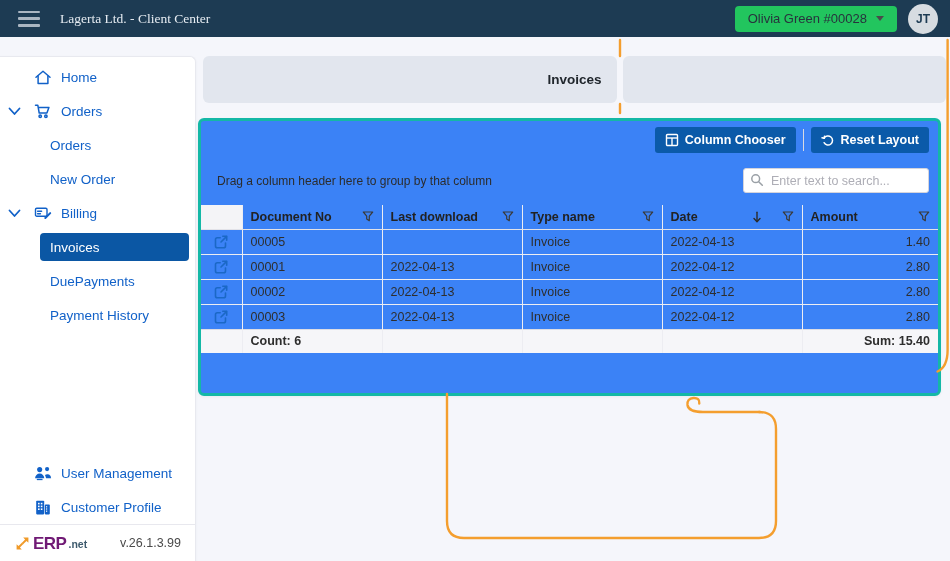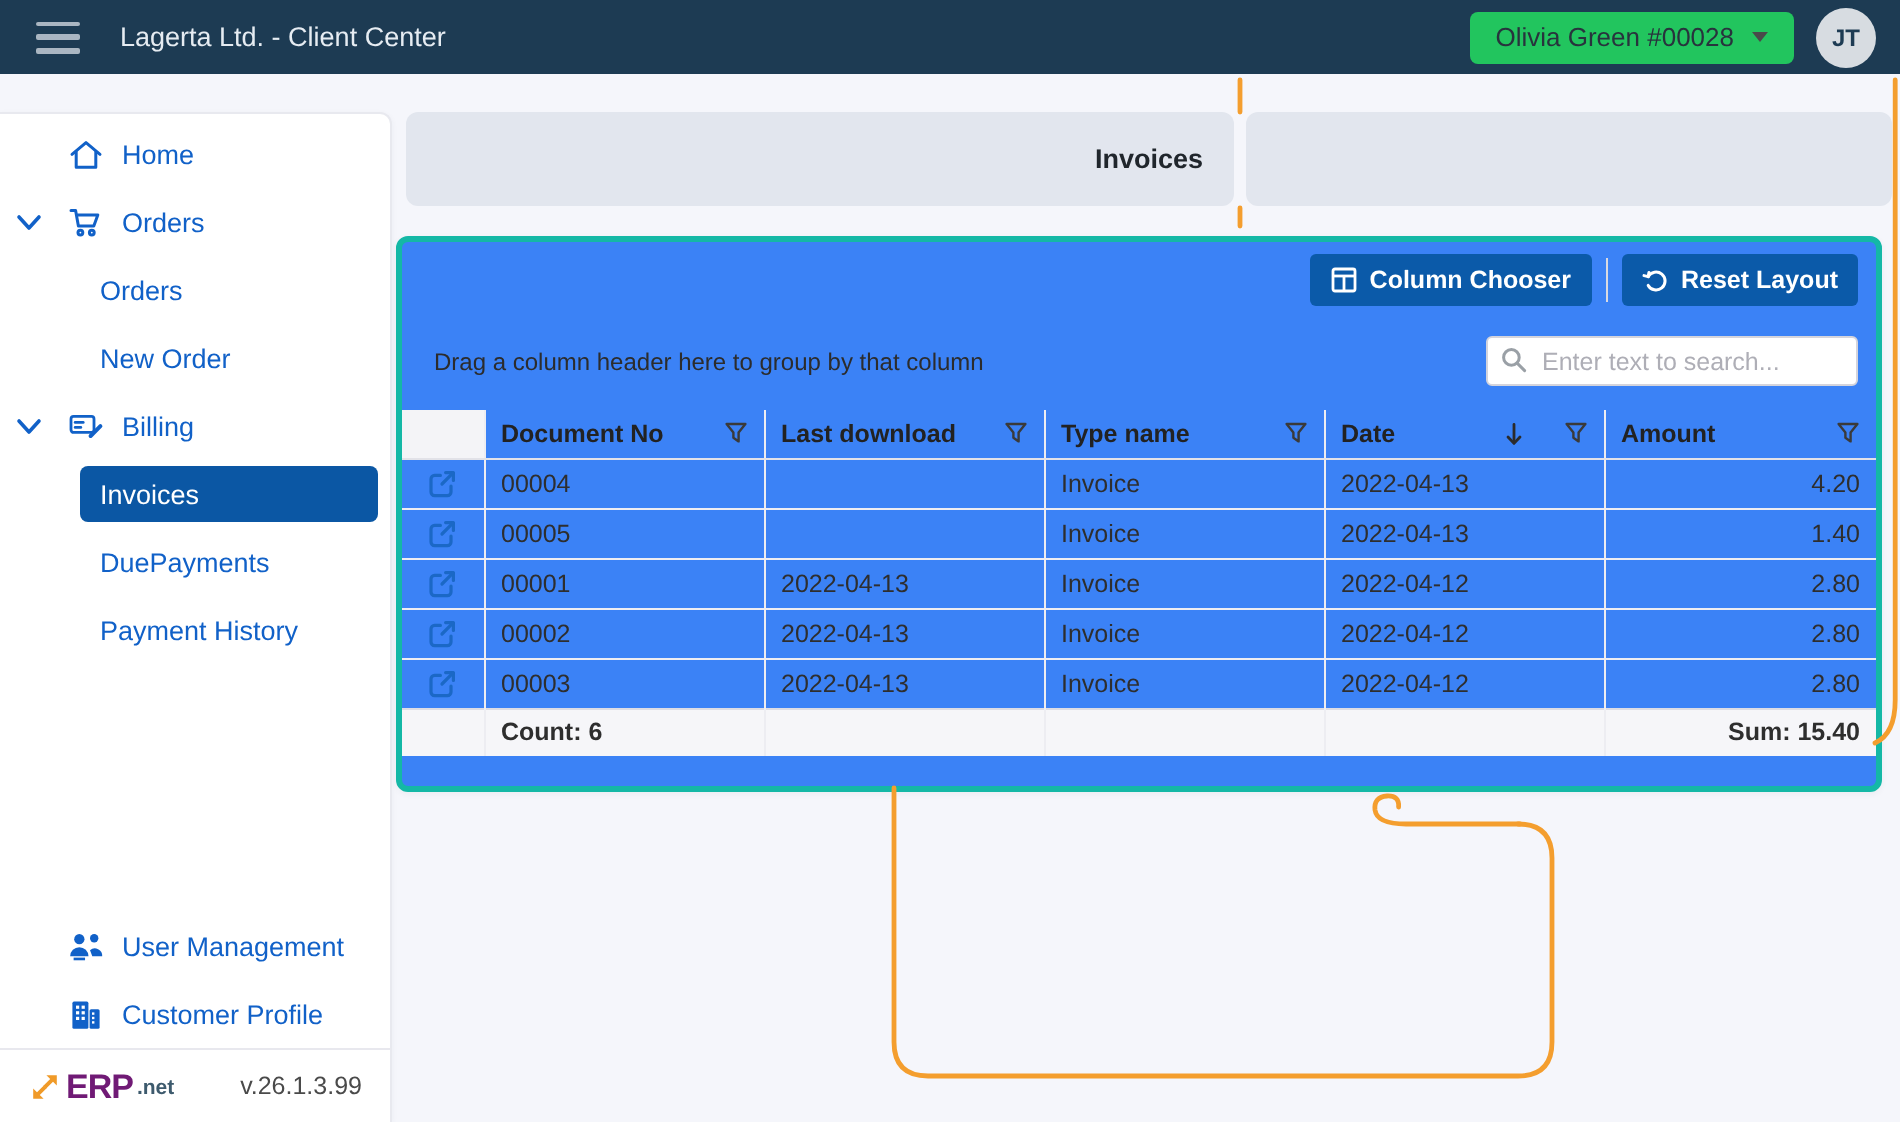--- a/index.html
+++ b/index.html
@@ -6,21 +6,21 @@
   body{
     width:950px;height:561px;position:relative;overflow:hidden;
     font-family:"Liberation Sans","DejaVu Sans",sans-serif;
     background:var(--page-bg,#f5f6fb);
   }
   
   .navbar{position:absolute;top:0;left:0;right:0;height:37px;background:var(--navbar-bg,#1d3b53);
     display:flex;align-items:center;padding:0 12px;box-sizing:border-box;z-index:5;}
   .hamburger{width:22px;height:16px;display:flex;flex-direction:column;justify-content:space-between;margin:0 6px;cursor:pointer;}
   .hamburger span{height:2.5px;background:#aab6c2;border-radius:1px;}
-  .nav-title{color:#e6ecf2;font-size:13.5px;margin-left:14px;}
+  .nav-title{color:#e6ecf2;font-size:13.5px;margin-left:14px;font-family:Liberation Serif, serif;}
   .nav-right{margin-left:auto;display:flex;align-items:center;gap:11px;}
   .user-btn{background:#22c55e;border:none;border-radius:4px;height:26px;padding:0 13px;font-size:13px;
     color:#28333d;display:flex;align-items:center;gap:9px;font-family:inherit;cursor:pointer;}
   .caret-down{width:0;height:0;border-left:4px solid transparent;border-right:4px solid transparent;border-top:5px solid #4a4a4a;}
   .avatar{width:30px;height:30px;border-radius:50%;background:#d7dce1;color:#1d3b53;font-size:12px;font-weight:bold;
     display:flex;align-items:center;justify-content:center;cursor:pointer;}
   
   .sidebar{position:absolute;top:56px;left:0;bottom:0;width:196px;background:#fff;
     border-top:1px solid #e8e9ef;border-right:1px solid #e8e9ef;border-radius:0 6px 0 0;
     box-shadow:0 1px 3px rgba(40,50,80,.05);box-sizing:border-box;z-index:4;}
@@ -329,92 +329,74 @@
             <span class="linkcell">
               <svg width="16" height="16" viewBox="0 0 16 16">
                 <g fill="none" stroke="#1b68c6" stroke-width="1.6" stroke-linecap="round" stroke-linejoin="round">
                   <path d="M12.5 9 V12 a1.8 1.8 0 0 1 -1.8 1.8 H4.3 A1.8 1.8 0 0 1 2.5 12 V5.5 A1.8 1.8 0 0 1 4.3 3.7 H7.2"></path>
                   <path d="M9.8 2.3 h3.9 V6.2"></path>
                   <path d="M13.4 2.6 L8 8"></path>
                 </g>
               </svg>
             </span>
           </td>
-        <td>00004</td>
+        <td>00005</td>
         <td></td>
         <td>Invoice</td>
         <td>2022-04-13</td>
-        <td class="num">4.20</td>
+        <td class="num">1.40</td>
       </tr>
       <tr>
         <td class="icon-col">
             <span class="linkcell">
               <svg width="16" height="16" viewBox="0 0 16 16">
                 <g fill="none" stroke="#1b68c6" stroke-width="1.6" stroke-linecap="round" stroke-linejoin="round">
                   <path d="M12.5 9 V12 a1.8 1.8 0 0 1 -1.8 1.8 H4.3 A1.8 1.8 0 0 1 2.5 12 V5.5 A1.8 1.8 0 0 1 4.3 3.7 H7.2"></path>
                   <path d="M9.8 2.3 h3.9 V6.2"></path>
                   <path d="M13.4 2.6 L8 8"></path>
                 </g>
               </svg>
             </span>
           </td>
-        <td>00005</td>
-        <td></td>
+        <td>00001</td>
+        <td>2022-04-13</td>
         <td>Invoice</td>
-        <td>2022-04-13</td>
-        <td class="num">1.40</td>
+        <td>2022-04-12</td>
+        <td class="num">2.80</td>
       </tr>
       <tr>
         <td class="icon-col">
             <span class="linkcell">
               <svg width="16" height="16" viewBox="0 0 16 16">
                 <g fill="none" stroke="#1b68c6" stroke-width="1.6" stroke-linecap="round" stroke-linejoin="round">
                   <path d="M12.5 9 V12 a1.8 1.8 0 0 1 -1.8 1.8 H4.3 A1.8 1.8 0 0 1 2.5 12 V5.5 A1.8 1.8 0 0 1 4.3 3.7 H7.2"></path>
                   <path d="M9.8 2.3 h3.9 V6.2"></path>
                   <path d="M13.4 2.6 L8 8"></path>
                 </g>
               </svg>
             </span>
           </td>
-        <td>00001</td>
+        <td>00002</td>
         <td>2022-04-13</td>
         <td>Invoice</td>
         <td>2022-04-12</td>
         <td class="num">2.80</td>
       </tr>
       <tr>
         <td class="icon-col">
             <span class="linkcell">
               <svg width="16" height="16" viewBox="0 0 16 16">
                 <g fill="none" stroke="#1b68c6" stroke-width="1.6" stroke-linecap="round" stroke-linejoin="round">
                   <path d="M12.5 9 V12 a1.8 1.8 0 0 1 -1.8 1.8 H4.3 A1.8 1.8 0 0 1 2.5 12 V5.5 A1.8 1.8 0 0 1 4.3 3.7 H7.2"></path>
                   <path d="M9.8 2.3 h3.9 V6.2"></path>
                   <path d="M13.4 2.6 L8 8"></path>
                 </g>
               </svg>
             </span>
           </td>
-        <td>00002</td>
-        <td>2022-04-13</td>
-        <td>Invoice</td>
-        <td>2022-04-12</td>
-        <td class="num">2.80</td>
-      </tr>
-      <tr>
-        <td class="icon-col">
-            <span class="linkcell">
-              <svg width="16" height="16" viewBox="0 0 16 16">
-                <g fill="none" stroke="#1b68c6" stroke-width="1.6" stroke-linecap="round" stroke-linejoin="round">
-                  <path d="M12.5 9 V12 a1.8 1.8 0 0 1 -1.8 1.8 H4.3 A1.8 1.8 0 0 1 2.5 12 V5.5 A1.8 1.8 0 0 1 4.3 3.7 H7.2"></path>
-                  <path d="M9.8 2.3 h3.9 V6.2"></path>
-                  <path d="M13.4 2.6 L8 8"></path>
-                </g>
-              </svg>
-            </span>
-          </td>
         <td>00003</td>
         <td>2022-04-13</td>
         <td>Invoice</td>
         <td>2022-04-12</td>
         <td class="num">2.80</td>
       </tr>
       <tr class="gfooter">
         <td class="icon-col"></td>
         <td>Count: 6</td>
         <td></td>

